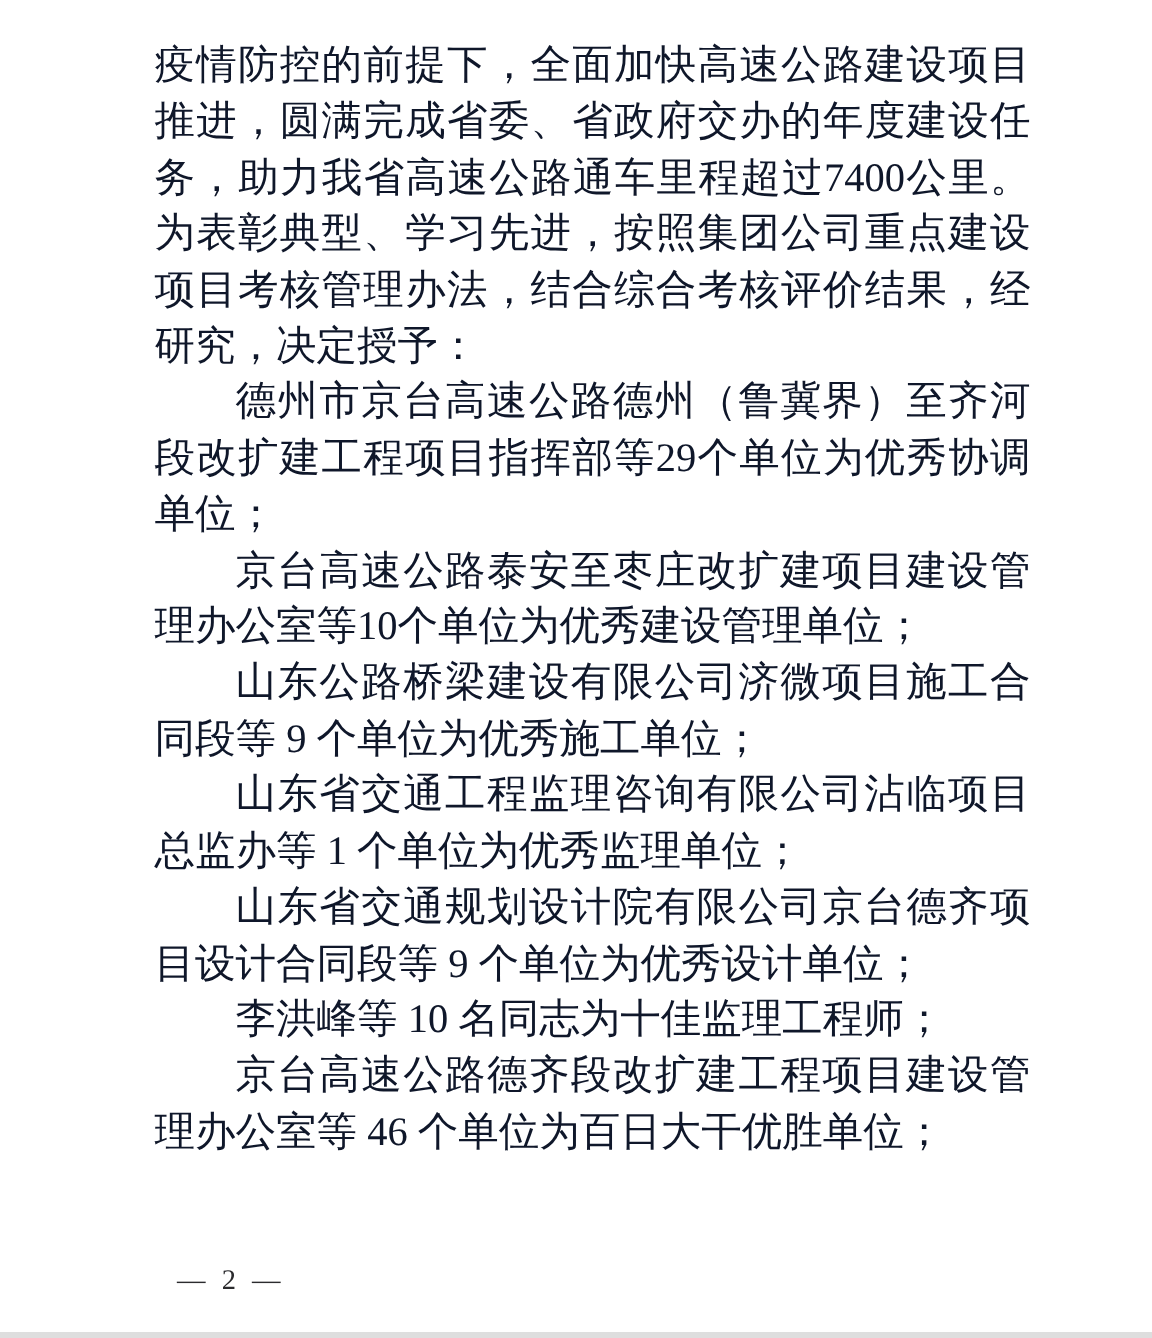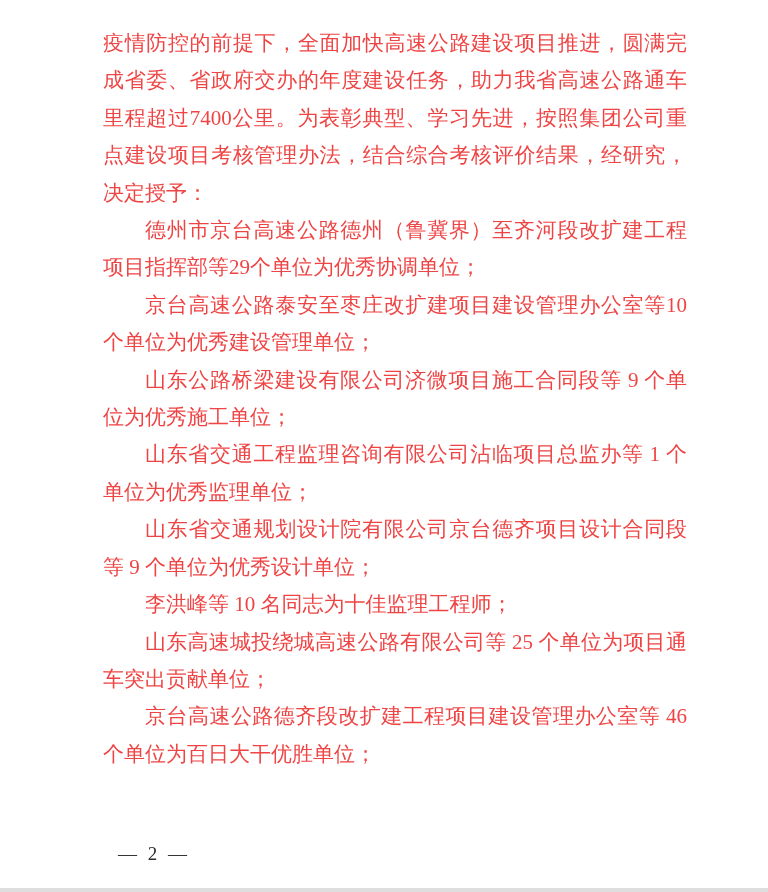--- a/index.html
+++ b/index.html
@@ -13,22 +13,22 @@
     height: 892px;
     background: #ffffff;
     overflow: hidden;
     font-family: "Liberation Serif", "DejaVu Serif", serif;
   }
   .content {
     position: absolute;
     left: 103px;
     top: 25px;
     width: 584px;
-    color: #ef4444;
-    font-size: 21px;
+    color: #0f172a;
+    font-size: 27px;
     line-height: 37.4px;
     text-align: justify;
     text-justify: inter-ideograph;
   }
   .para {
     margin: 0;
     word-break: break-all;
   }
   .para.indent {
     text-indent: 2em;
@@ -56,18 +56,17 @@
 
 <div class="page">
   <div class="content" id="document-body">
       <p class="para">疫情防控的前提下，全面加快高速公路建设项目推进，圆满完成省委、省政府交办的年度建设任务，助力我省高速公路通车里程超过7400公里。为表彰典型、学习先进，按照集团公司重点建设项目考核管理办法，结合综合考核评价结果，经研究，决定授予：</p>
       <p class="para indent">德州市京台高速公路德州（鲁冀界）至齐河段改扩建工程项目指挥部等29个单位为优秀协调单位；</p>
       <p class="para indent">京台高速公路泰安至枣庄改扩建项目建设管理办公室等10个单位为优秀建设管理单位；</p>
       <p class="para indent">山东公路桥梁建设有限公司济微项目施工合同段等 9 个单位为优秀施工单位；</p>
       <p class="para indent">山东省交通工程监理咨询有限公司沾临项目总监办等 1 个单位为优秀监理单位；</p>
       <p class="para indent">山东省交通规划设计院有限公司京台德齐项目设计合同段等 9 个单位为优秀设计单位；</p>
       <p class="para indent">李洪峰等 10 名同志为十佳监理工程师；</p>
-      <p class="para indent">山东高速城投绕城高速公路有限公司等 25 个单位为项目通车突出贡献单位；</p>
       <p class="para indent">京台高速公路德齐段改扩建工程项目建设管理办公室等 46 个单位为百日大干优胜单位；</p>
     </div>
   <div class="footer">— 2 —</div>
   <div class="bottom-edge"></div>
 </div>
 
 </body></html>

